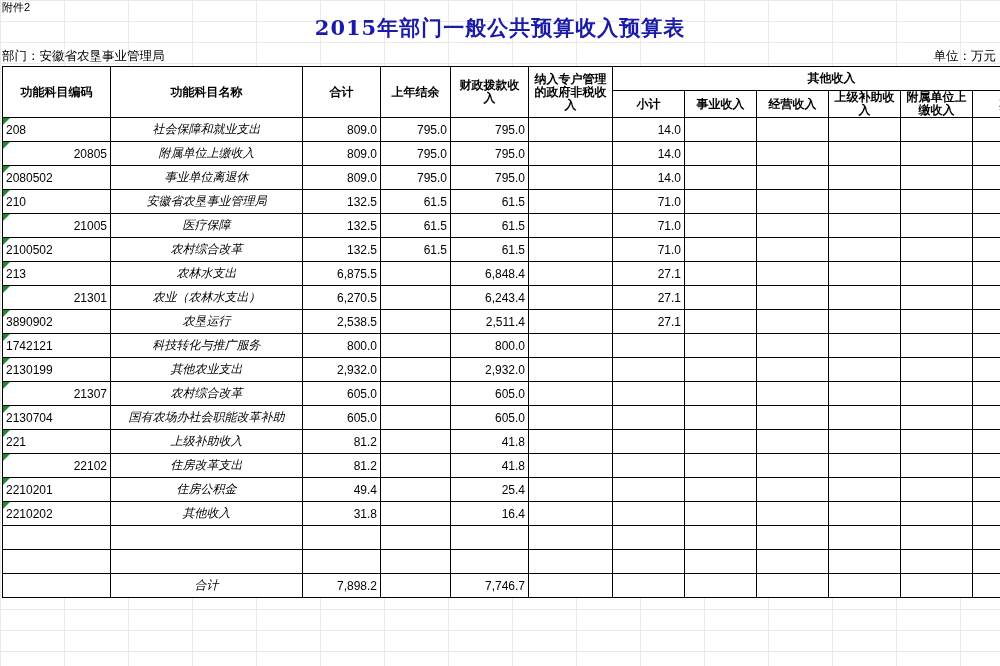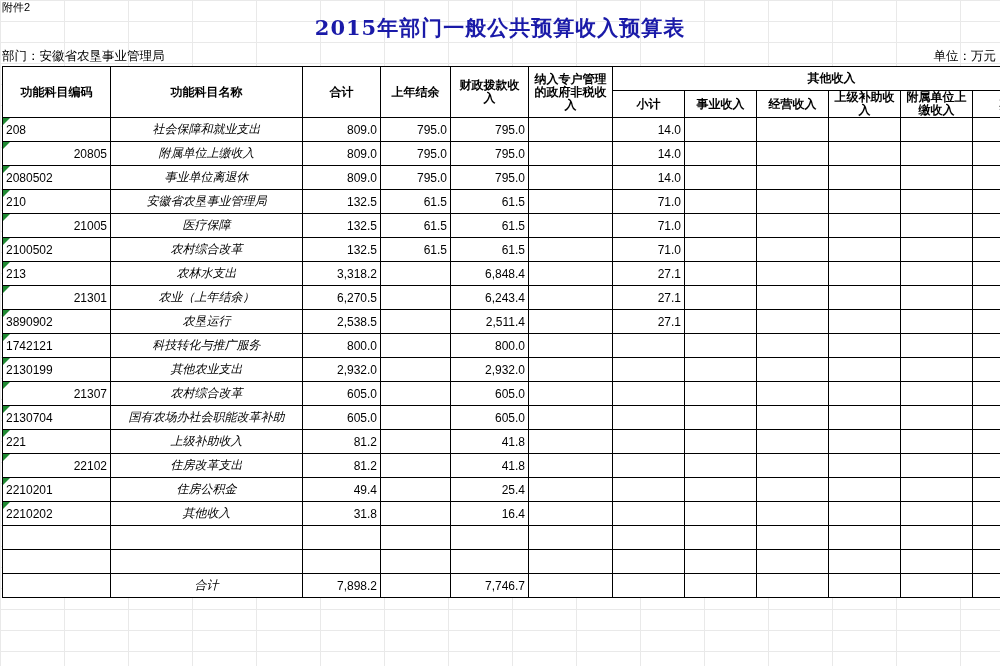--- a/index.html
+++ b/index.html
@@ -236,34 +236,34 @@
             <td class="num">71.0</td>
             <td class="num"></td>
             <td class="num"></td>
             <td class="num"></td>
             <td class="num"></td>
             <td class="num">71.0</td>
           </tr>
           <tr>
             <td class="codecell mark">213</td>
             <td class="nm">农林水支出</td>
-            <td class="num">3,318.2</td>
+            <td class="num">6,875.5</td>
             <td class="num"></td>
             <td class="num">6,848.4</td>
             <td class="num"></td>
             <td class="num">27.1</td>
             <td class="num"></td>
             <td class="num"></td>
             <td class="num"></td>
             <td class="num"></td>
             <td class="num">27.1</td>
           </tr>
           <tr>
             <td class="codecell mark ind1">21301</td>
-            <td class="nm">农业（上年结余）</td>
+            <td class="nm">农业（农林水支出）</td>
             <td class="num">6,270.5</td>
             <td class="num"></td>
             <td class="num">6,243.4</td>
             <td class="num"></td>
             <td class="num">27.1</td>
             <td class="num"></td>
             <td class="num"></td>
             <td class="num"></td>
             <td class="num"></td>
             <td class="num">27.1</td>

